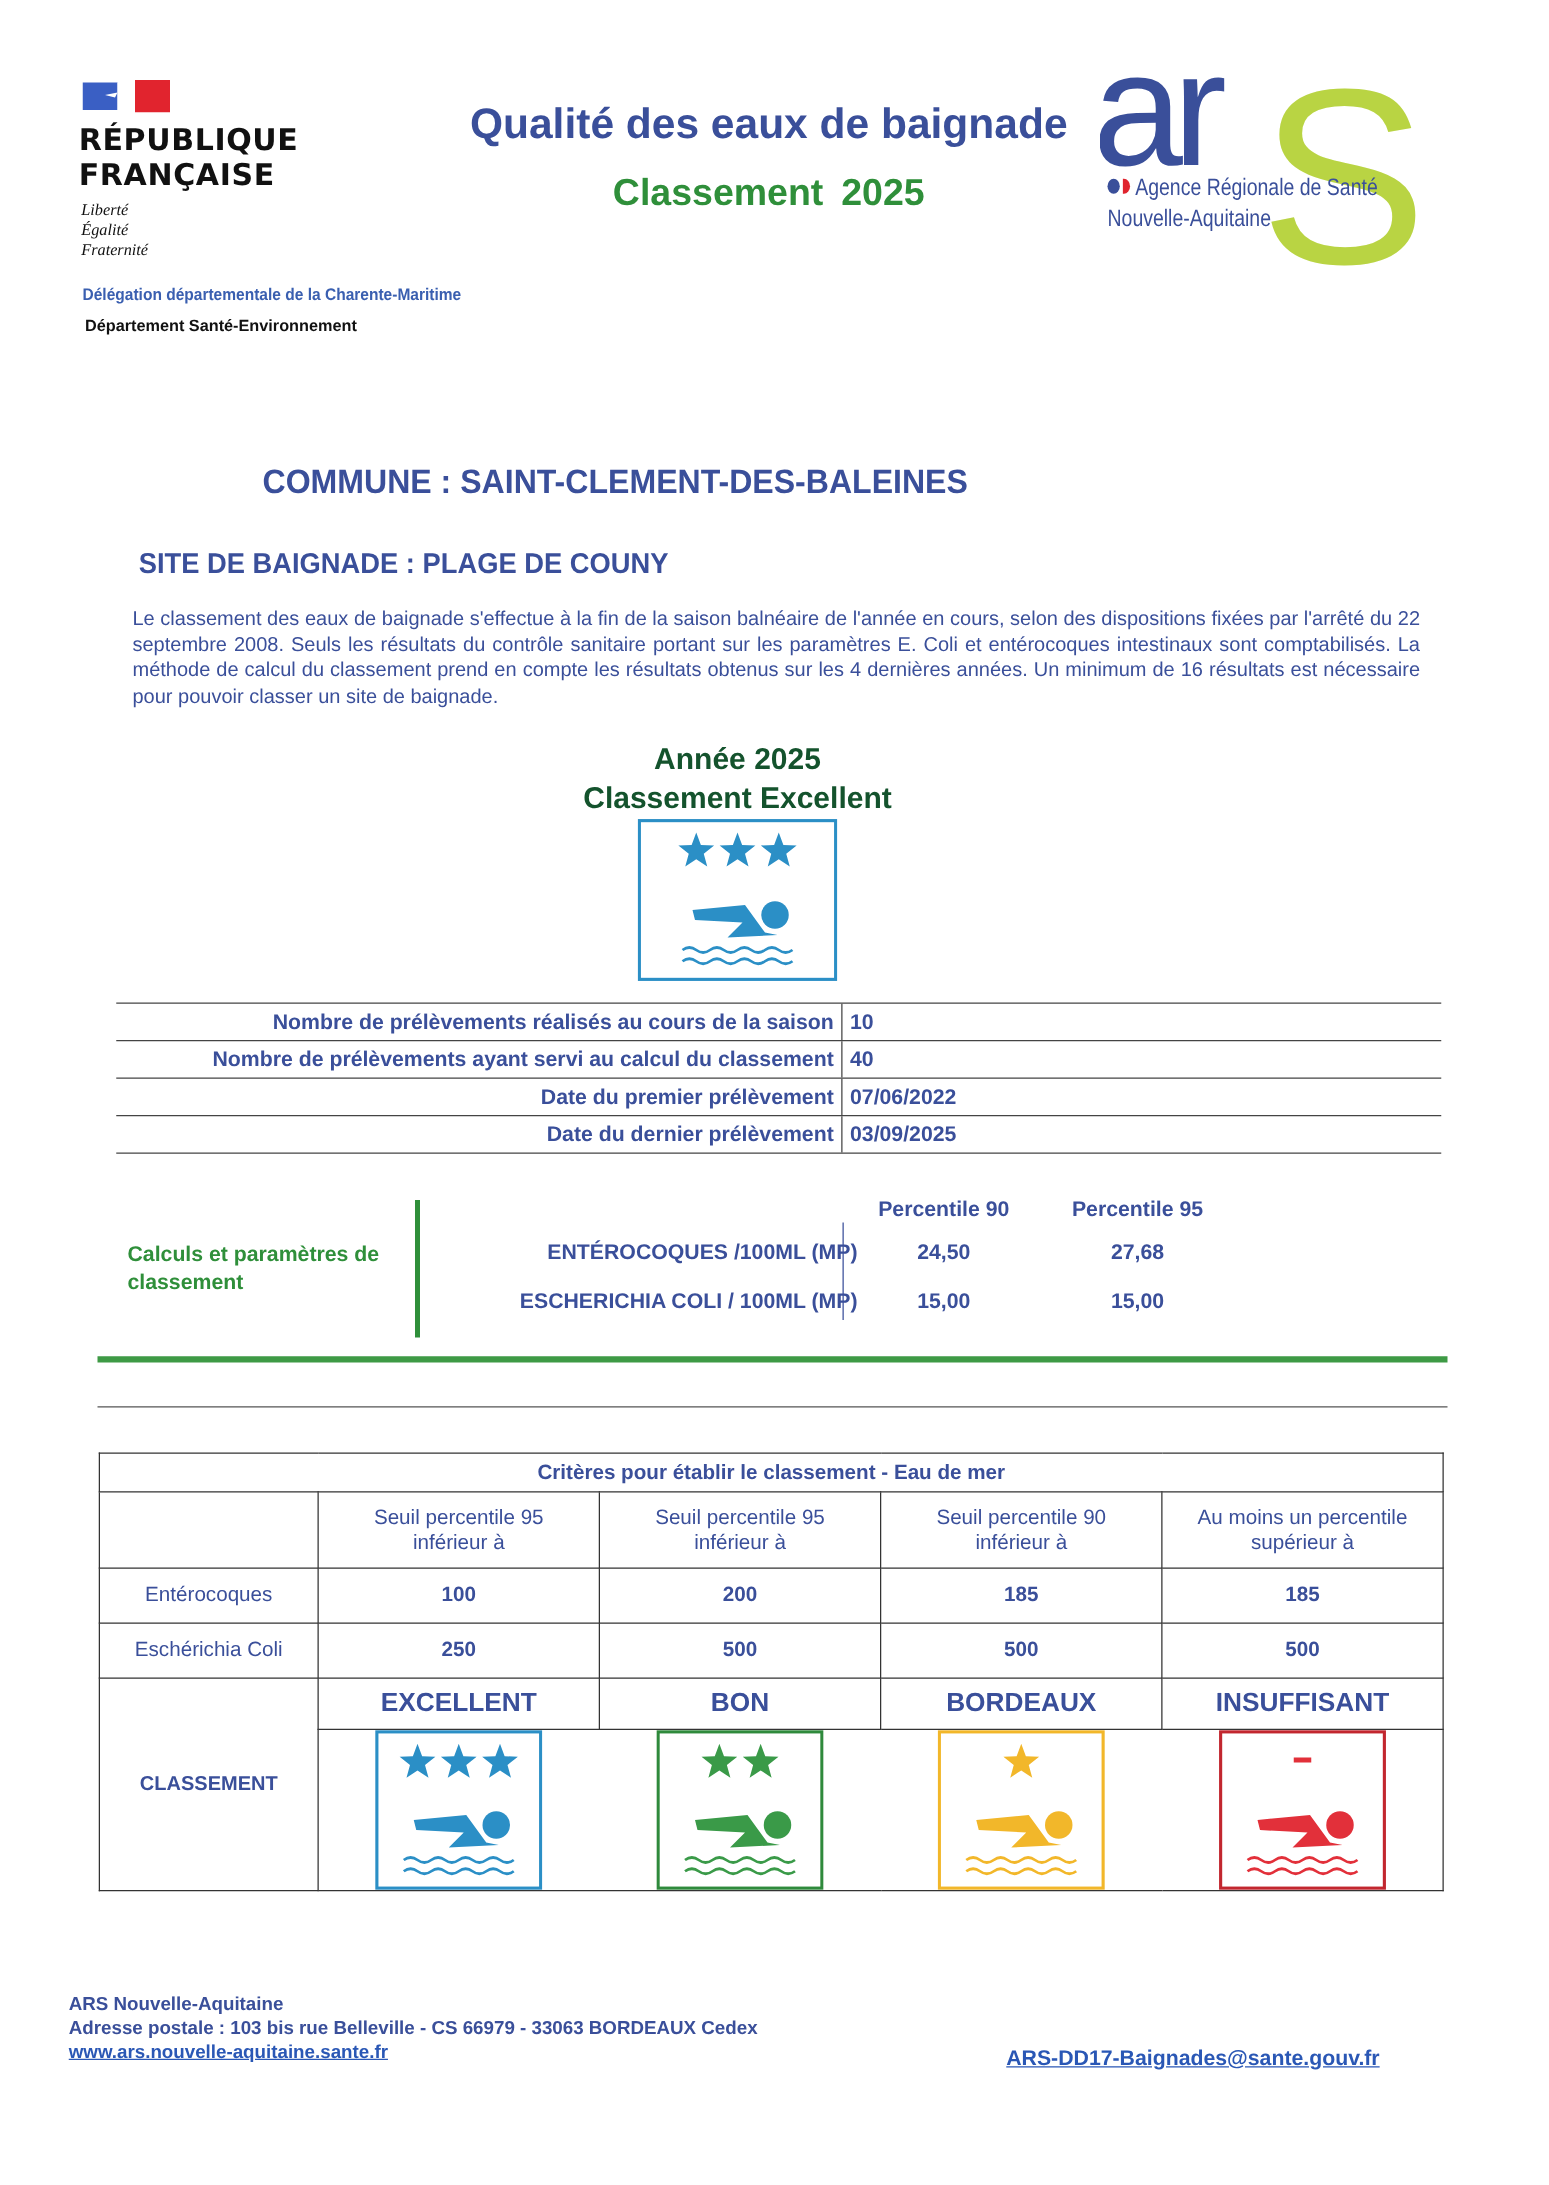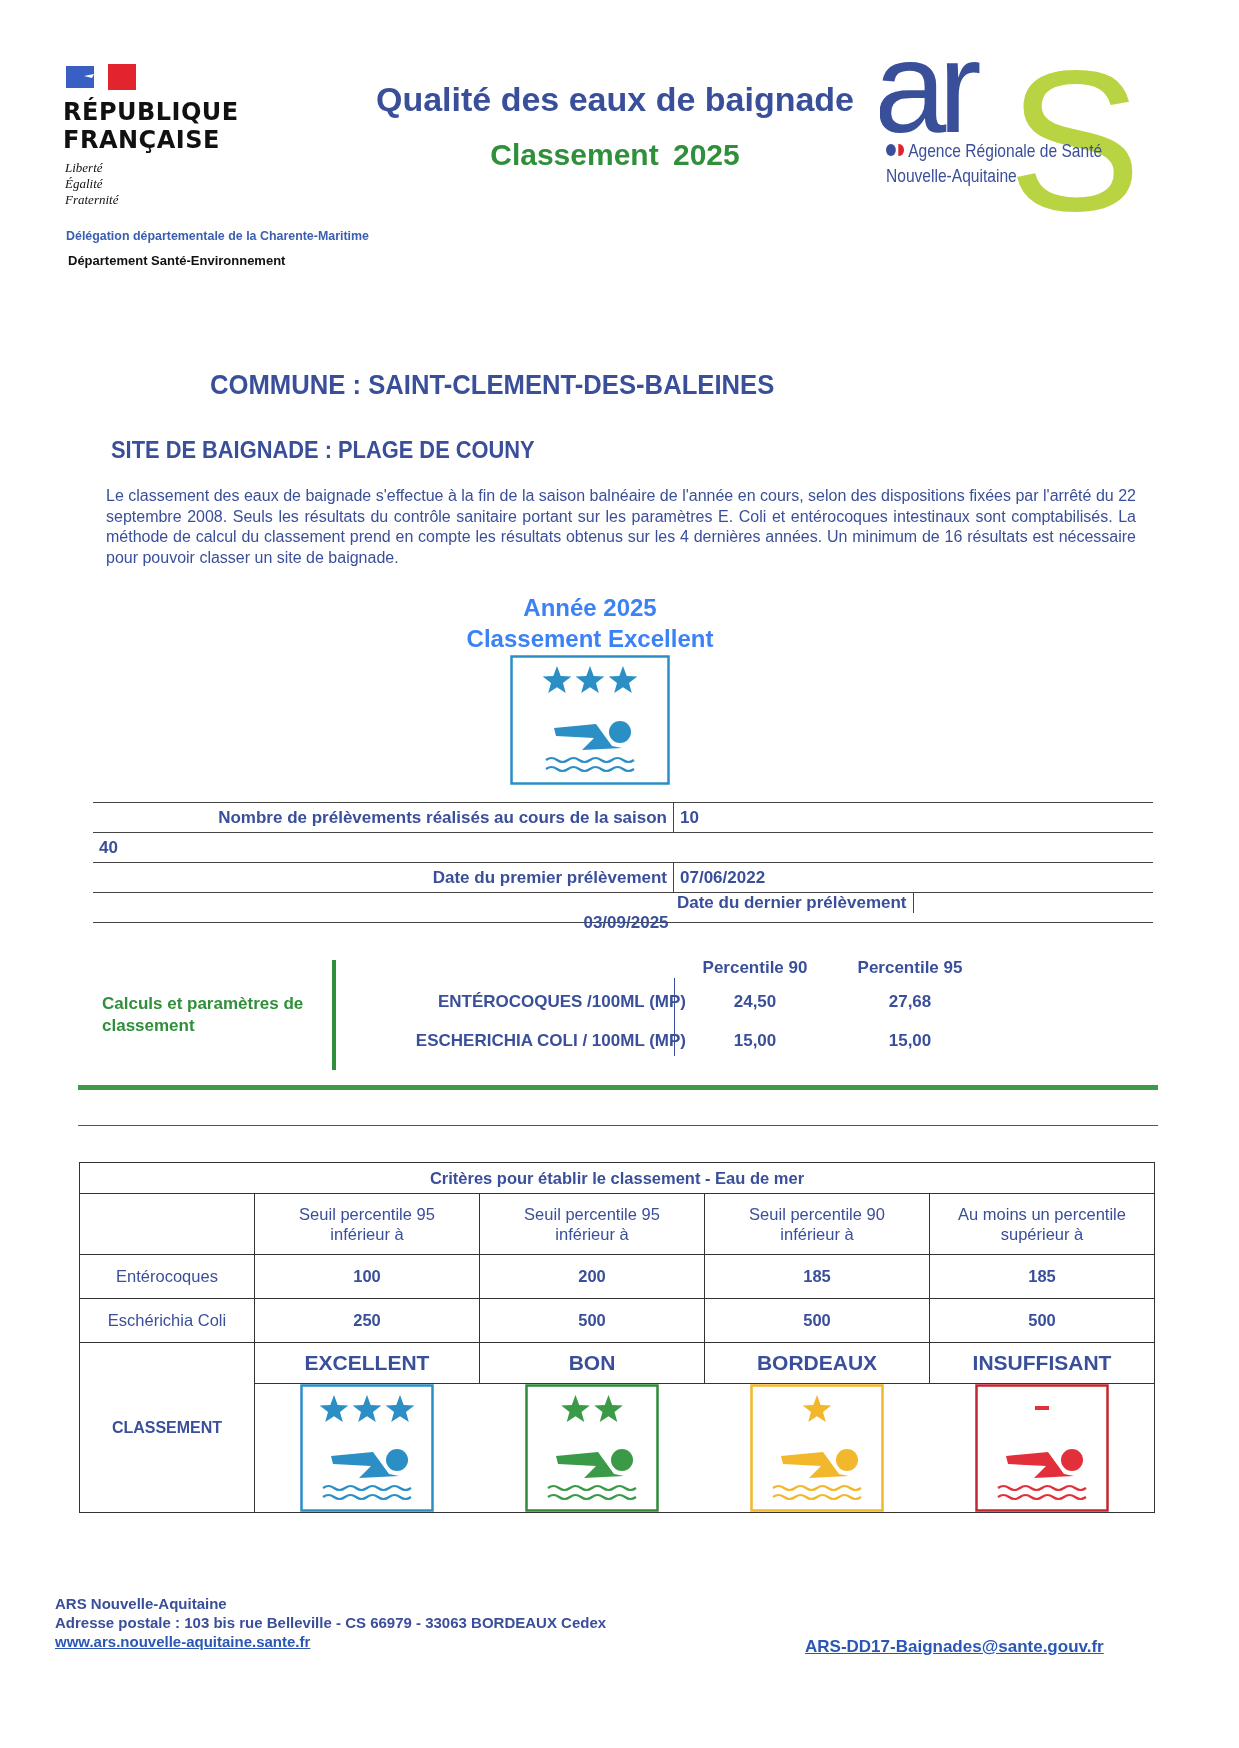--- a/index.html
+++ b/index.html
@@ -18,27 +18,27 @@
   #ars-logo { left:880px; top:40px; width:290px; height:180px; }
   #ars-agence { left:886px; top:140px; font-size:19px; color:#3a4f9a; transform:scaleX(0.82); transform-origin:left; white-space:nowrap; }
   #ars-region { left:886px; top:165px; font-size:19px; color:#3a4f9a; transform:scaleX(0.82); transform-origin:left; white-space:nowrap; }
   #ars-dot-blue { display:inline-block; width:12px; height:12px; border-radius:50%; background:#3a4f9a; margin-right:3px; vertical-align:1px; }
   #ars-dot-red { display:inline-block; width:7px; height:12px; border-radius:0 12px 12px 0; background:#e0242e; margin-right:5px; vertical-align:1px; }
 
   #commune { left:210px; top:370px; font-size:27px; font-weight:bold; color:#3a4f9a; transform:scaleX(0.95); transform-origin:left; white-space:nowrap; }
   #site { left:111px; top:437px; font-size:23px; font-weight:bold; color:#3a4f9a; transform:scaleX(0.95); transform-origin:left; white-space:nowrap; }
   #intro { left:106px; top:486px; width:1030px; font-size:16px; line-height:20.5px; color:#3a4f9a; text-align:justify; }
 
-  #year-block { left:440px; top:592px; width:300px; text-align:center; font-size:24px; font-weight:bold; line-height:31px; color:#3b82f6; }
+  #year-block { left:440px; top:592px; width:300px; text-align:center; font-size:24px; font-weight:bold; line-height:31px; color:#14532d; }
   #main-badge { left:510px; top:655px; width:160px; height:130px; }
 
   
   #summary { left:93px; top:802px; width:1060px; }
   .srow { display:flex; border-top:1.5px solid #444; height:29px; align-items:center; }
-  .srow:last-child { border-bottom:1.5px solid #444;flex-direction:column; }
+  .srow:last-child { border-bottom:1.5px solid #444; }
   .slabel { width:581px; text-align:left; padding-right:6px; font-size:17px; font-weight:bold; color:#3a4f9a; border-right:1.5px solid #444; height:100%; display:flex; align-items:center; justify-content:flex-end; box-sizing:border-box; }
   .sval { padding-left:6px; font-size:17px; font-weight:bold; color:#3a4f9a; }
 
   
   #calc-label { left:102px; top:993px; width:230px; font-size:17px; font-weight:bold; line-height:22px; color:#2f8f3a; }
   #calc-vbar { left:332px; top:960px; width:4px; height:110px; background:#2f8f3a; }
   #calc-sep { left:674px; top:978px; width:1px; height:78px; background:#3a4f9a; }
   .calc-head { top:958px; font-size:17px; font-weight:bold; color:#3a4f9a; }
   .calc-param { left:356px; width:330px; text-align:right; font-size:17px; font-weight:bold; color:#3a4f9a; }
   .calc-val { width:100px; text-align:center; font-size:17px; font-weight:bold; color:#3a4f9a; }
@@ -115,20 +115,21 @@
     <path d="M36 105 Q41.5 101 47 105 T58 105 Q63.5 101 69 105 T80 105 Q85.5 101 91 105 T102 105 Q107.5 101 113 105 T124 105" fill="none" stroke="#2b8fc6" stroke-width="2.2"></path>
     <path d="M36 114 Q41.5 110 47 114 T58 114 Q63.5 110 69 114 T80 114 Q85.5 110 91 114 T102 114 Q107.5 110 113 114 T124 114" fill="none" stroke="#2b8fc6" stroke-width="2.2"></path>
   </svg>
 
 <div id="summary" class="abs">
   <div class="srow">
       <div class="slabel">Nombre de prélèvements réalisés au cours de la saison</div>
       <div class="sval">10</div>
     </div>
   <div class="srow">
+      <div class="slabel">Nombre de prélèvements ayant servi au calcul du classement</div>
       <div class="sval">40</div>
     </div>
   <div class="srow">
       <div class="slabel">Date du premier prélèvement</div>
       <div class="sval">07/06/2022</div>
     </div>
   <div class="srow">
       <div class="slabel">Date du dernier prélèvement</div>
       <div class="sval">03/09/2025</div>
     </div>

